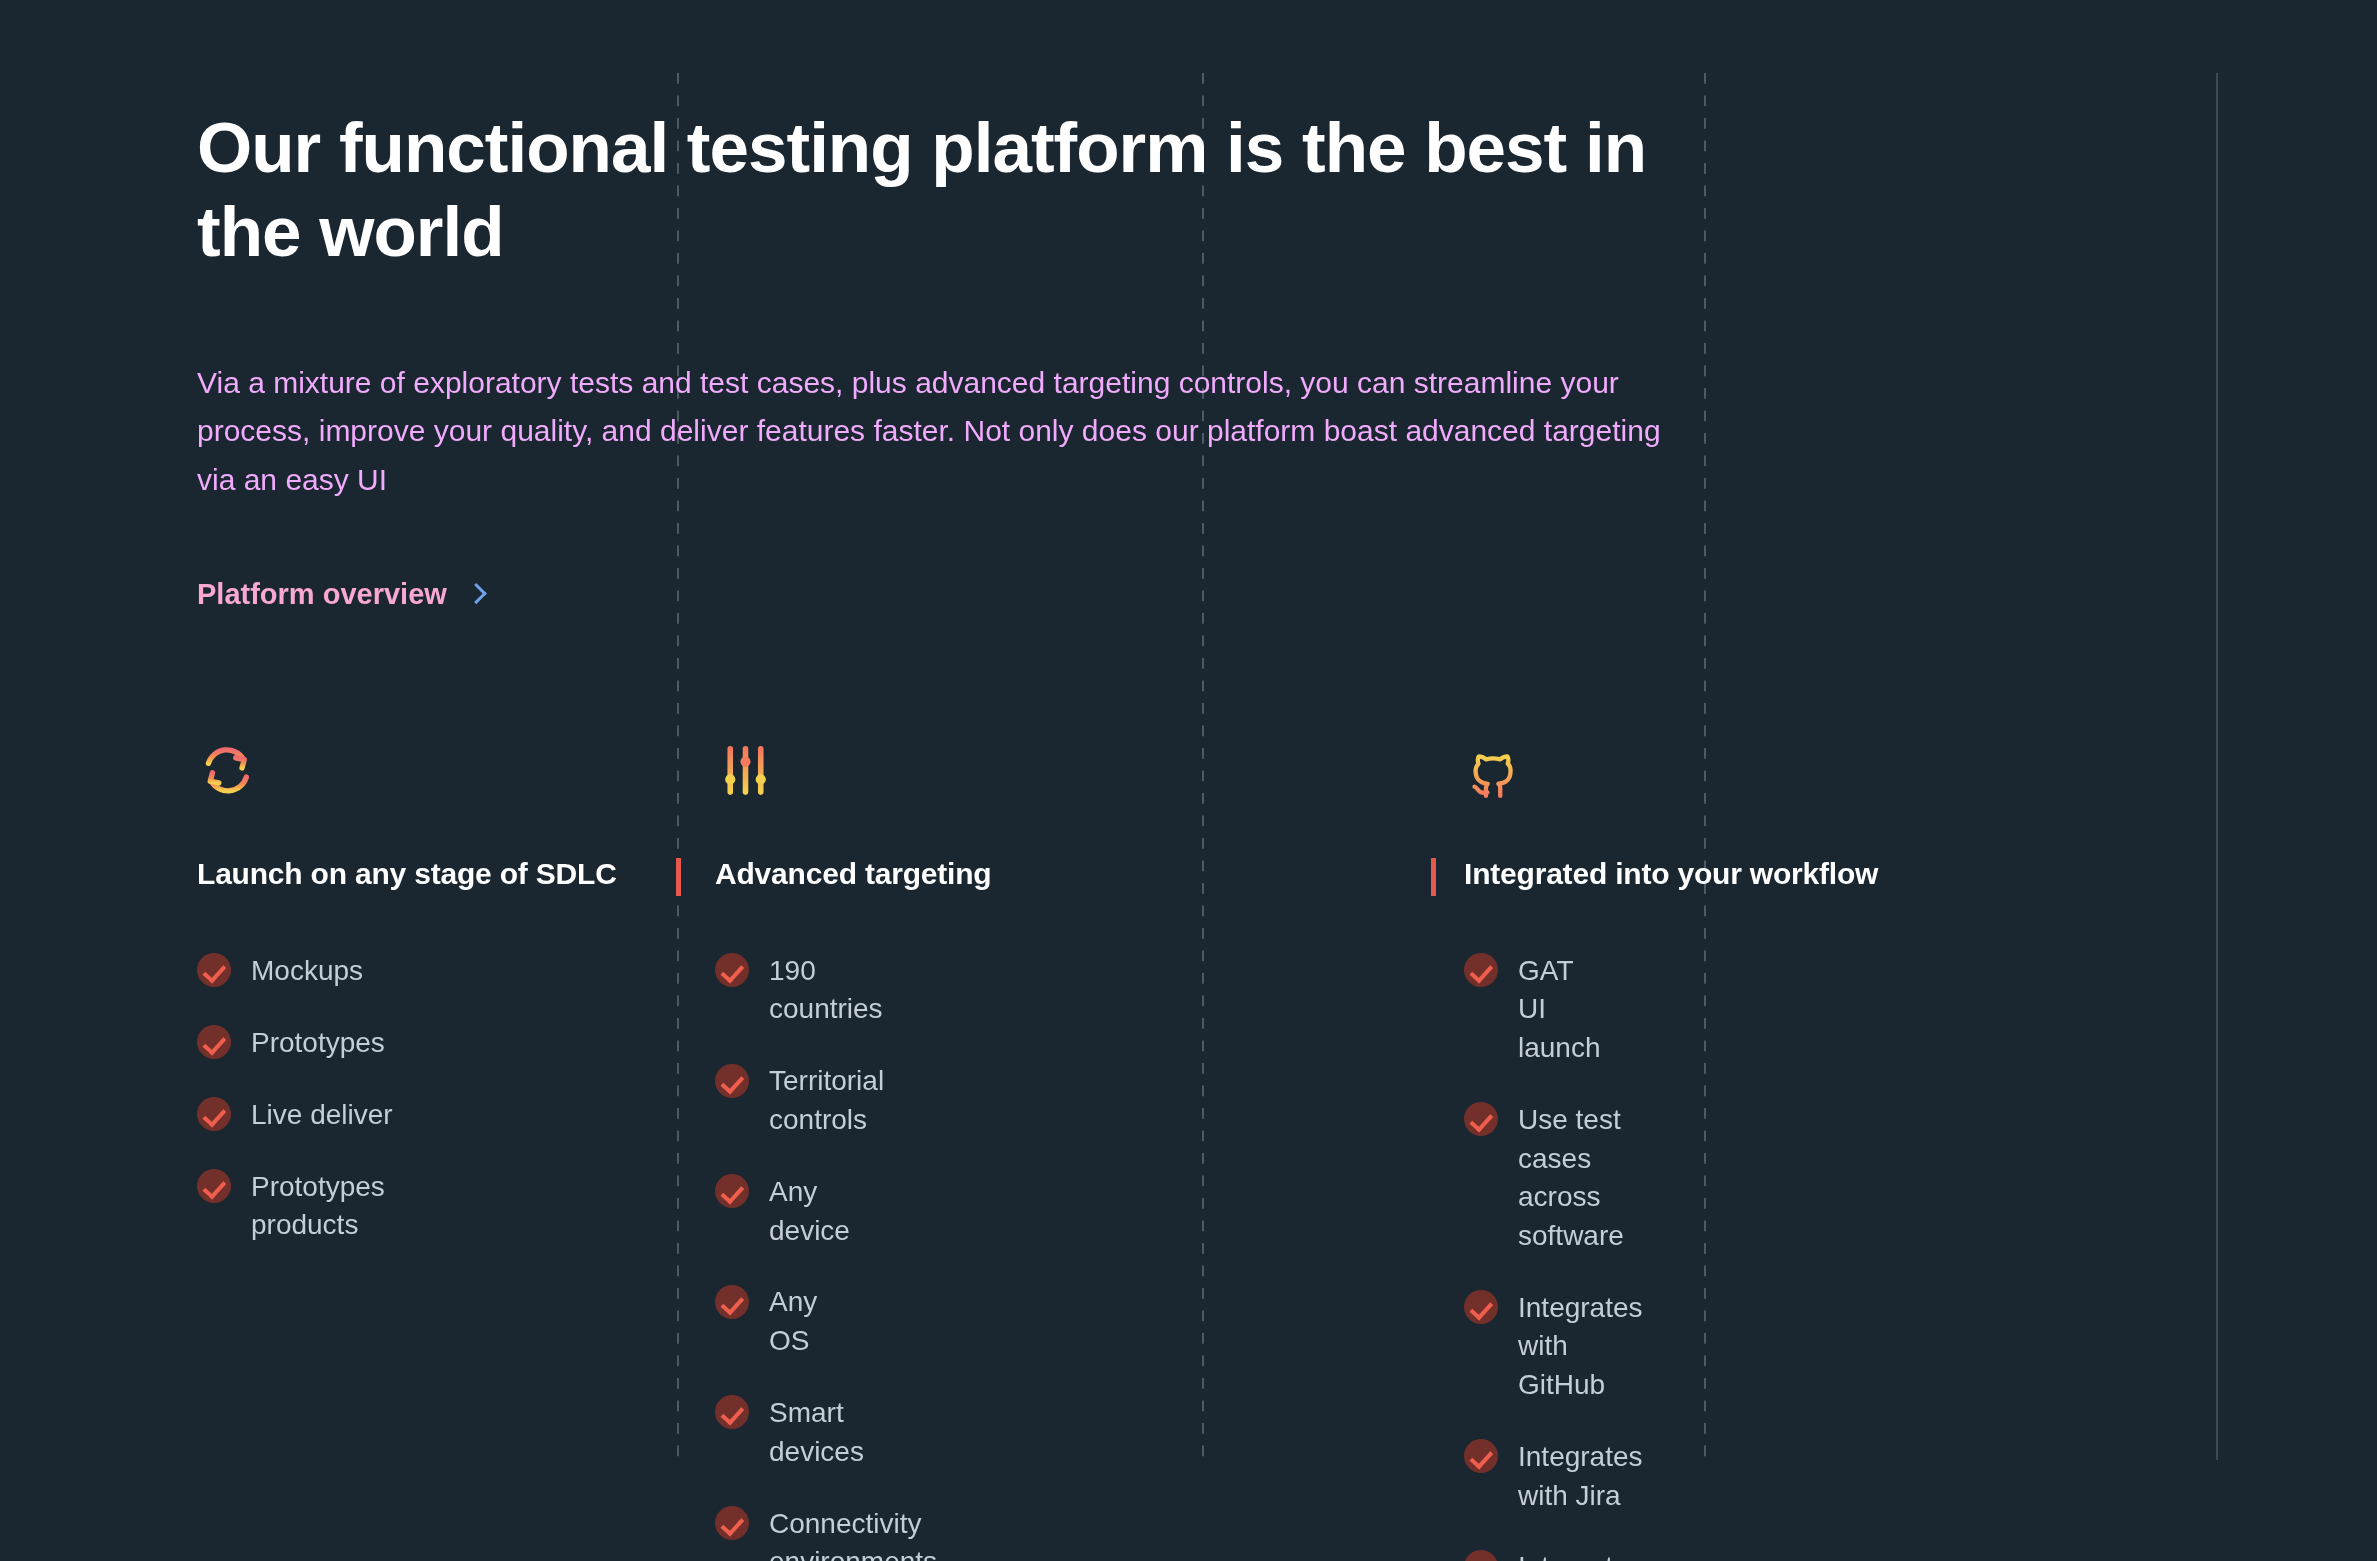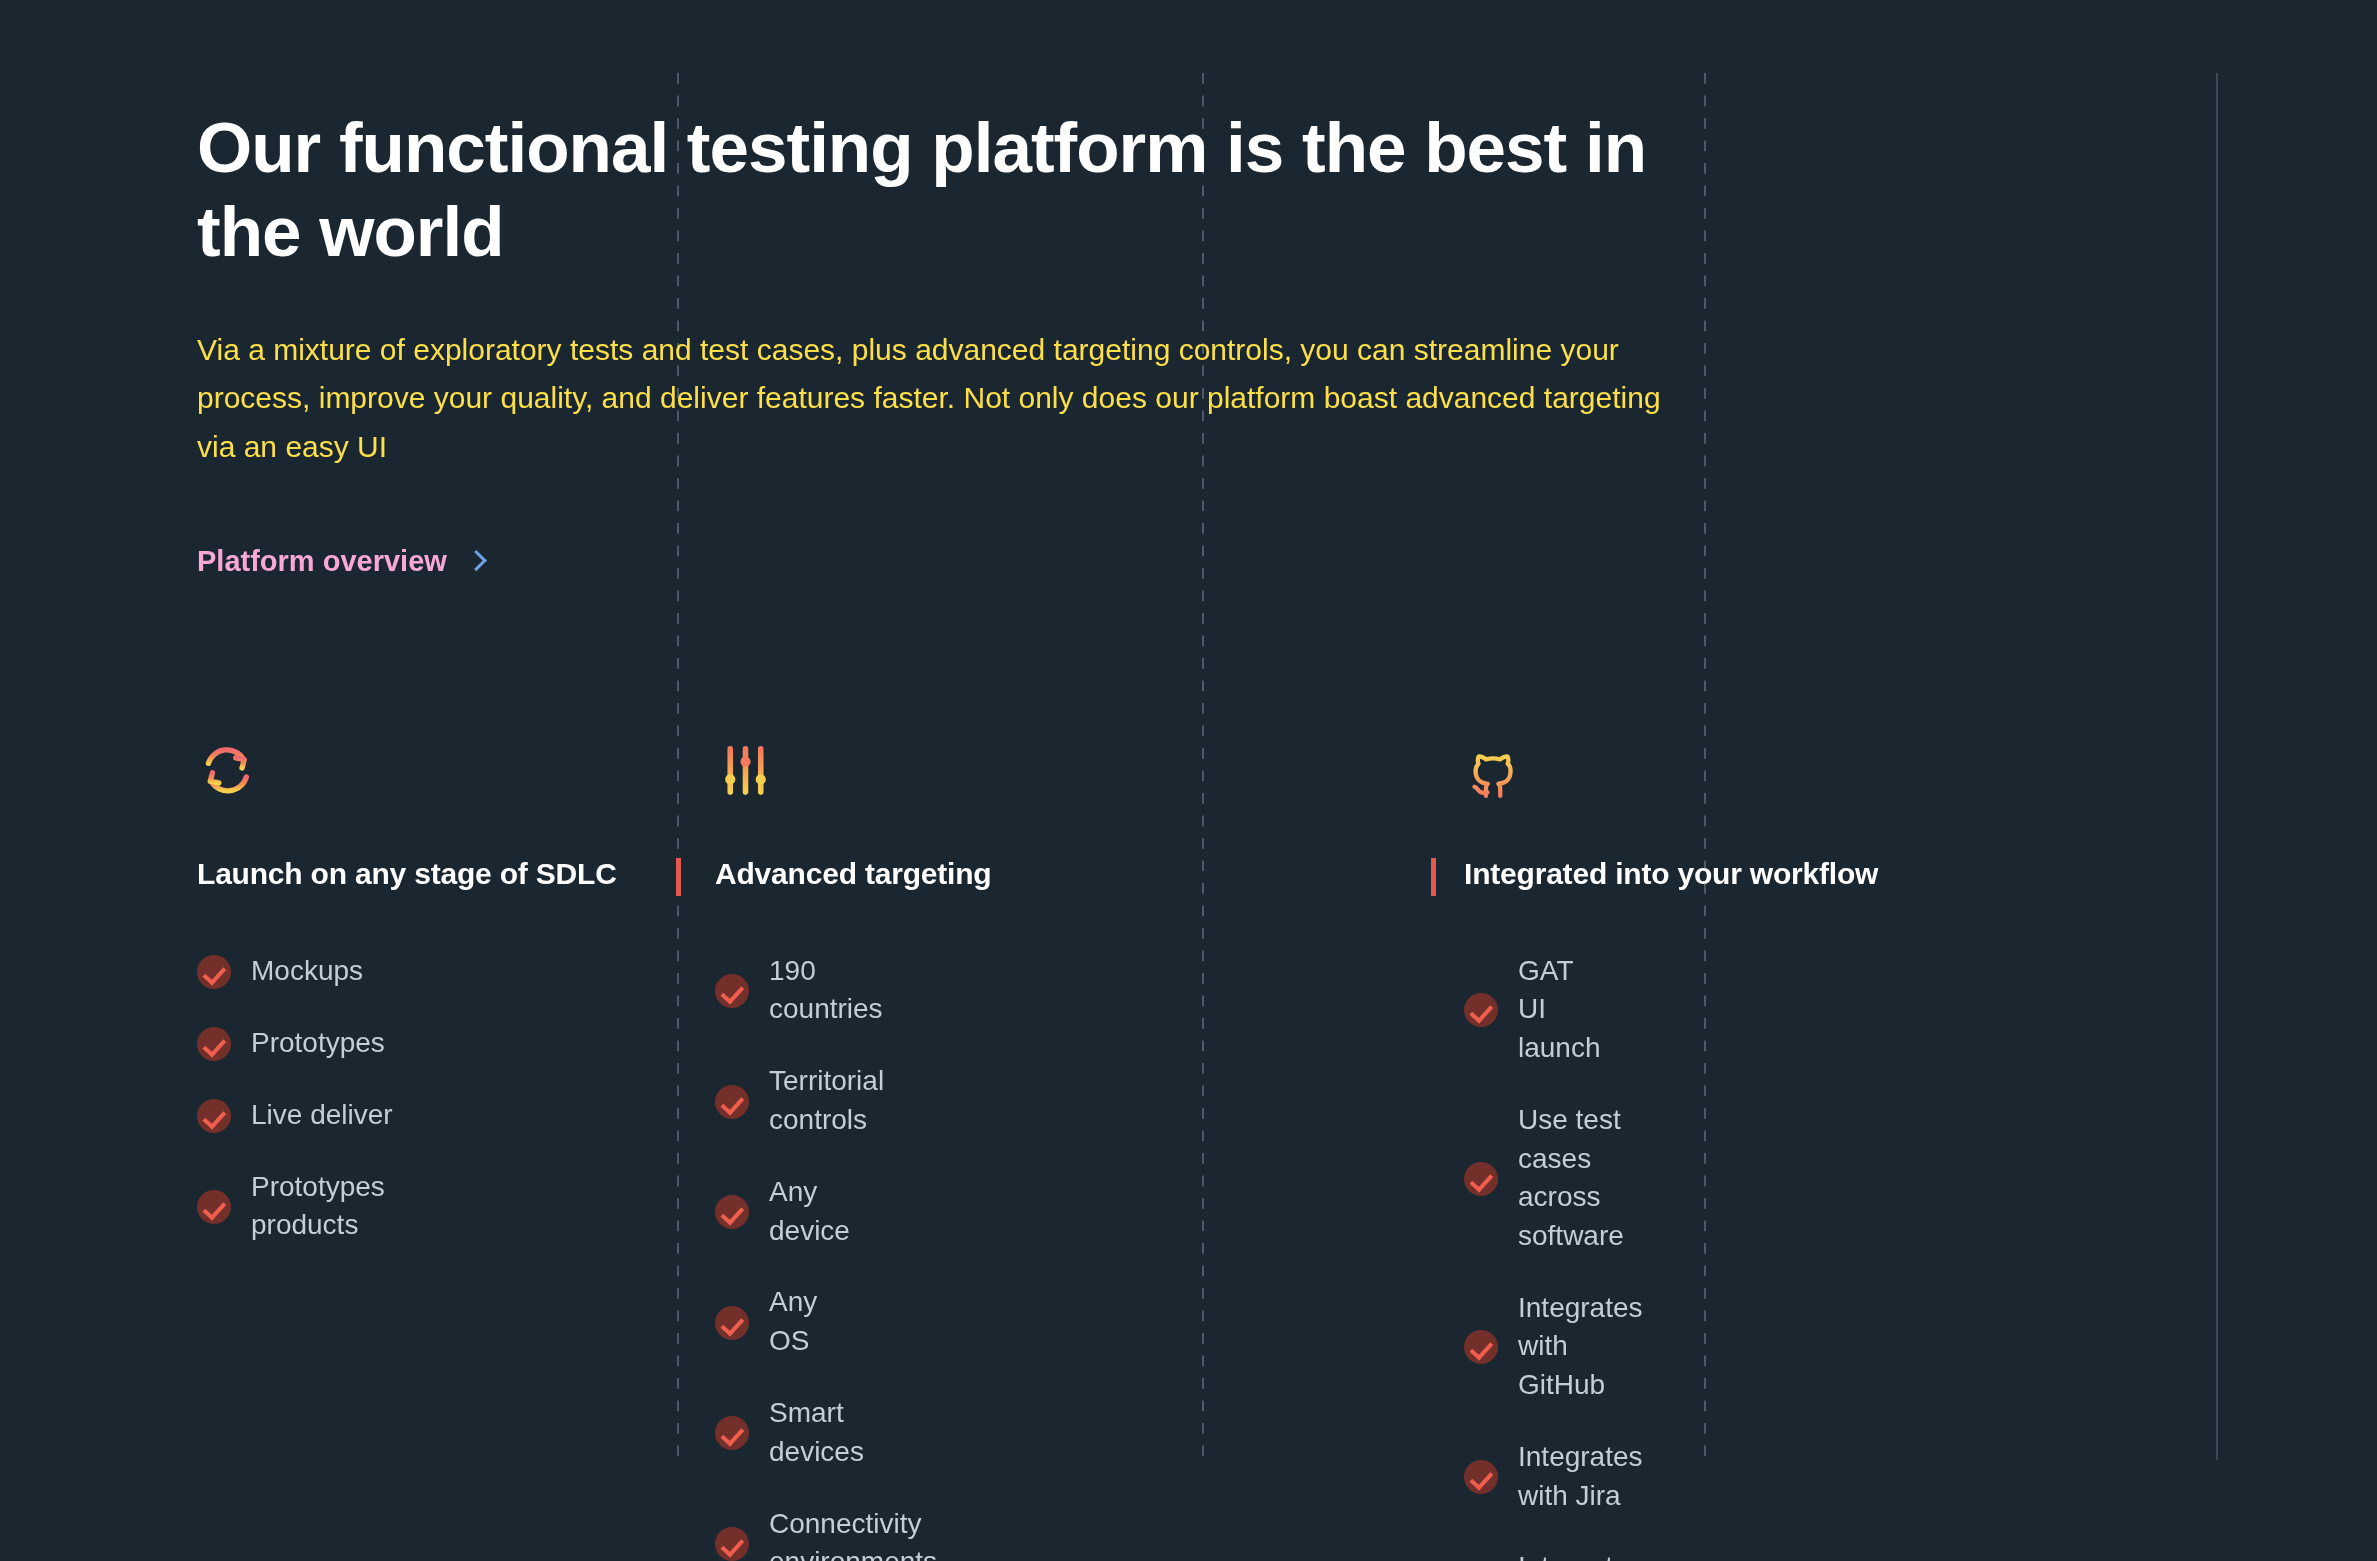--- a/index.html
+++ b/index.html
@@ -36,24 +36,24 @@
   .hero h1 {
     font-size:71px;
     line-height:1.18;
     font-weight:700;
     color:#ffffff;
     letter-spacing:-1px;
     font-stretch:condensed;
     max-width:1473px;
   }
   .hero p {
-    margin-top:52px;
+    margin-top:85px;
     font-size:30px;
     line-height:1.62;
-    color:#fde047;
+    color:#f0abfc;
     max-width:1486px;
     font-weight:400;
   }
   .overview-link {
     display:inline-flex;
     align-items:center;
     gap:22.5px;
     margin-top:74px;
     font-size:29px;
     font-weight:700;
@@ -101,21 +101,21 @@
     height:38px;
     background:#e8594d;
     left:676px;
     top:118px;
   }
   .col.c3 .accent-bar { left:1201px; }
 
   ul.feat { list-style:none; margin-top:58px; }
   ul.feat li {
     display:flex;
-    align-items:center;
+    align-items:flex-start;
     gap:20px;
     margin-bottom:32px;
     font-size:28px;
     line-height:1.38;
     color:#c3ced6;
   }
   ul.feat li .txt { padding-top:1.3px; }
 
   .check {
     flex:0 0 auto;

